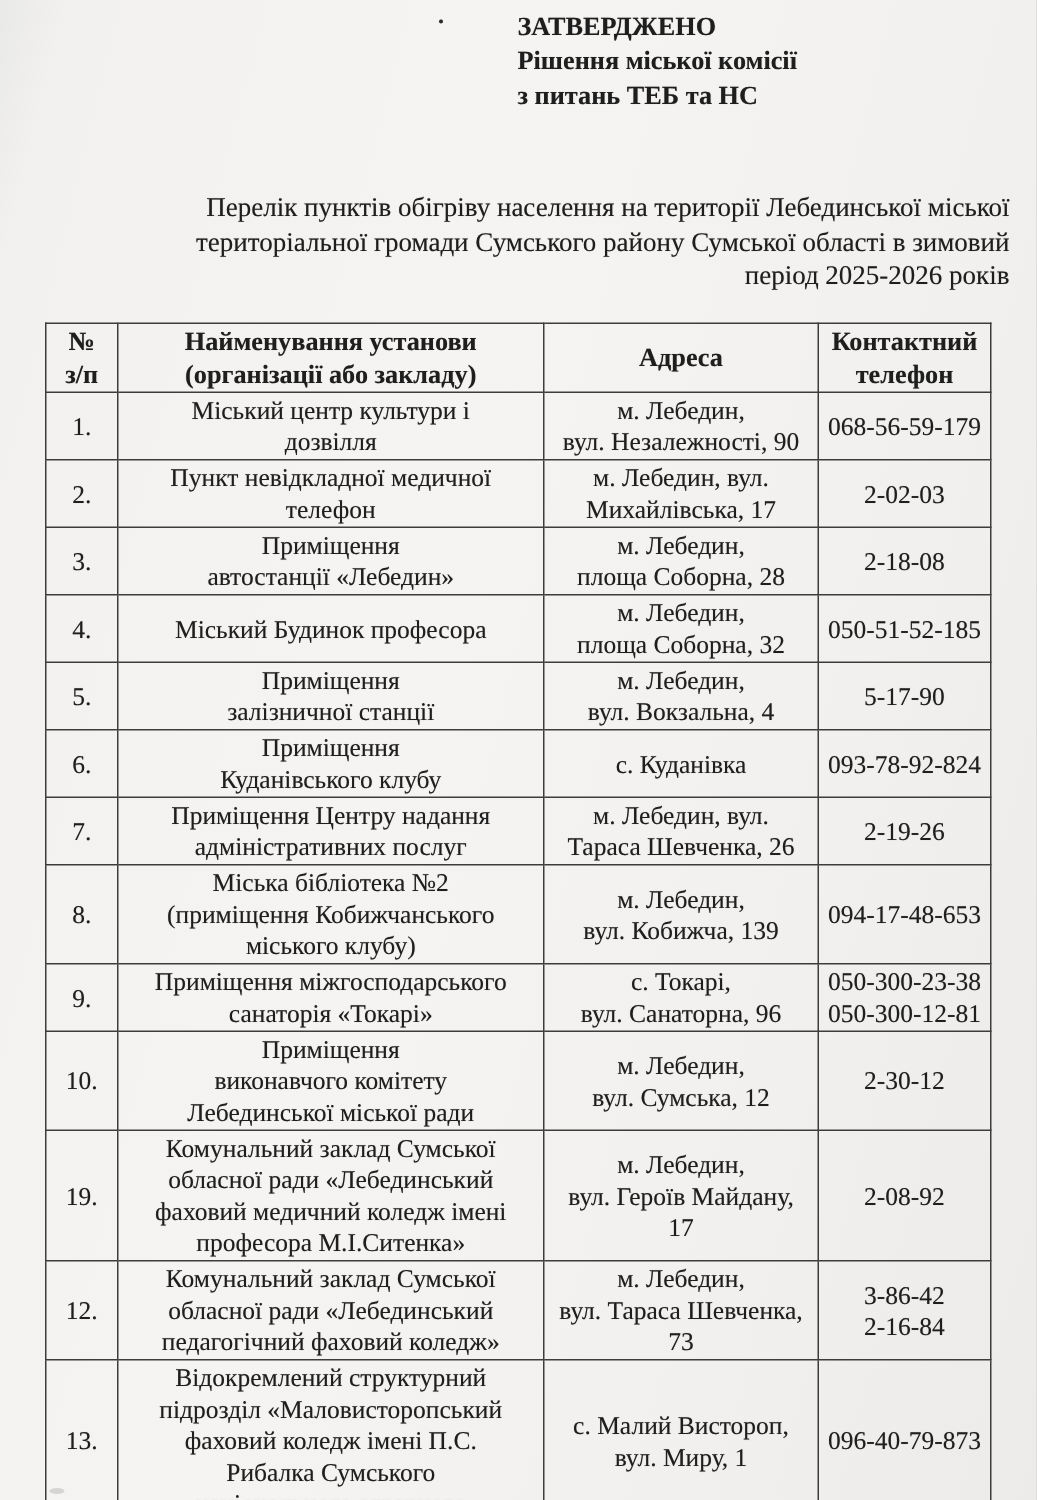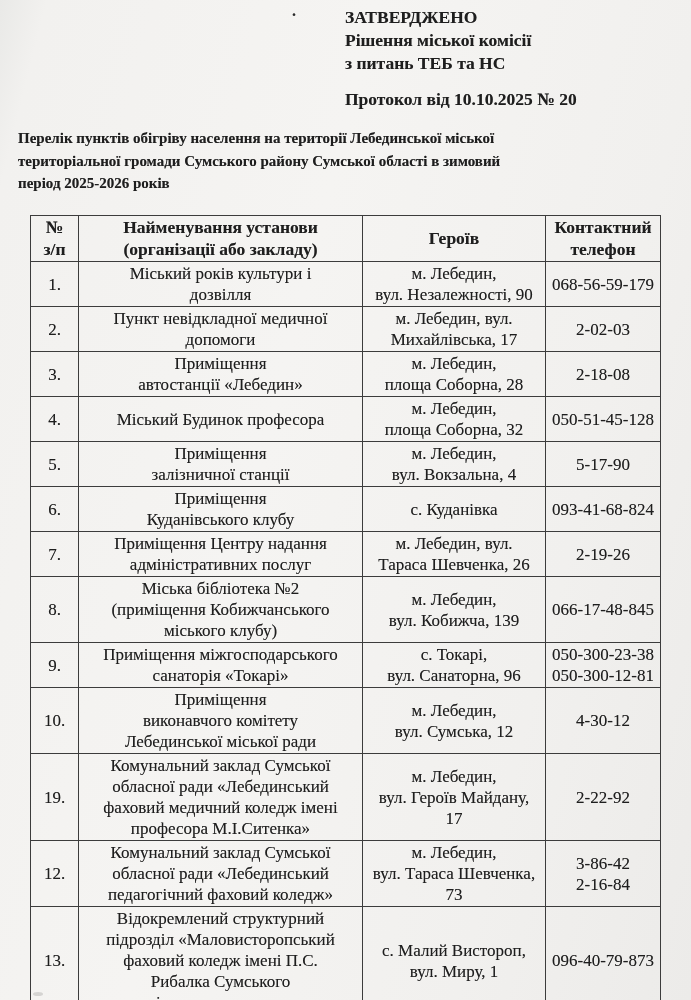--- a/index.html
+++ b/index.html
@@ -41,23 +41,23 @@
     top: 2px;
     font-weight: bold;
     font-size: 16px;
     color: #2a2a2a;
   }
   .doc-title {
     position: absolute;
     left: 18px;
     right: 18px;
     top: 127px;
-    text-align: left;
-    font-weight: bold;
-    font-size: 15px;
+    text-align: right;
+    font-weight: normal;
+    font-size: 18px;
     line-height: 22.5px;
     white-space: pre-line;
   }
   table.points-table {
     position: absolute;
     left: 30px;
     top: 215px;
     width: 630px;
     border-collapse: collapse;
     table-layout: fixed;
@@ -99,146 +99,145 @@
 <body>
 
 <div class="page">
 
   <span class="stray-mark">.</span>
 
   <div class="approved-block">ЗАТВЕРДЖЕНО
 Рішення міської комісії
 з питань ТЕБ та НС</div>
 
-  <div class="protocol-line">Протокол від 10.10.2025 № 20</div>
 
   <div class="doc-title">Перелік пунктів обігріву населення на території Лебединської міської
 територіальної громади Сумського району Сумської області в зимовий
 період 2025-2026 років</div>
 
   <table class="points-table">
     <colgroup>
       <col class="c-num">
       <col class="c-name">
       <col class="c-addr">
       <col class="c-phone">
     </colgroup>
     <thead>
       <tr>
         <th>№
 з/п</th>
         <th>Найменування установи
 (організації або закладу)</th>
-        <th>Героїв</th>
+        <th>Адреса</th>
         <th>Контактний
 телефон</th>
       </tr>
     </thead>
     <tbody>
   <tr>
     <td>1.</td>
-    <td>Міський років культури і
+    <td>Міський центр культури і
 дозвілля</td>
     <td>м. Лебедин,
 вул. Незалежності, 90</td>
     <td>068-56-59-179</td>
   </tr>
 
   <tr>
     <td>2.</td>
     <td>Пункт невідкладної медичної
-допомоги</td>
+телефон</td>
     <td>м. Лебедин, вул.
 Михайлівська, 17</td>
     <td>2-02-03</td>
   </tr>
 
   <tr>
     <td>3.</td>
     <td>Приміщення
 автостанції «Лебедин»</td>
     <td>м. Лебедин,
 площа Соборна, 28</td>
     <td>2-18-08</td>
   </tr>
 
   <tr>
     <td>4.</td>
     <td>Міський Будинок професора</td>
     <td>м. Лебедин,
 площа Соборна, 32</td>
-    <td>050-51-45-128</td>
+    <td>050-51-52-185</td>
   </tr>
 
   <tr>
     <td>5.</td>
     <td>Приміщення
 залізничної станції</td>
     <td>м. Лебедин,
 вул. Вокзальна, 4</td>
     <td>5-17-90</td>
   </tr>
 
   <tr>
     <td>6.</td>
     <td>Приміщення
 Куданівського клубу</td>
     <td>с. Куданівка</td>
-    <td>093-41-68-824</td>
+    <td>093-78-92-824</td>
   </tr>
 
   <tr>
     <td>7.</td>
     <td>Приміщення Центру надання
 адміністративних послуг</td>
     <td>м. Лебедин, вул.
 Тараса Шевченка, 26</td>
     <td>2-19-26</td>
   </tr>
 
   <tr>
     <td>8.</td>
     <td>Міська бібліотека №2
 (приміщення Кобижчанського
 міського клубу)</td>
     <td>м. Лебедин,
 вул. Кобижча, 139</td>
-    <td>066-17-48-845</td>
+    <td>094-17-48-653</td>
   </tr>
 
   <tr>
     <td>9.</td>
     <td>Приміщення міжгосподарського
 санаторія «Токарі»</td>
     <td>с. Токарі,
 вул. Санаторна, 96</td>
     <td>050-300-23-38
 050-300-12-81</td>
   </tr>
 
   <tr>
     <td>10.</td>
     <td>Приміщення
 виконавчого комітету
 Лебединської міської ради</td>
     <td>м. Лебедин,
 вул. Сумська, 12</td>
-    <td>4-30-12</td>
+    <td>2-30-12</td>
   </tr>
 
   <tr>
     <td>19.</td>
     <td>Комунальний заклад Сумської
 обласної ради «Лебединський
 фаховий медичний коледж імені
 професора М.І.Ситенка»</td>
     <td>м. Лебедин,
 вул. Героїв Майдану,
 17</td>
-    <td>2-22-92</td>
+    <td>2-08-92</td>
   </tr>
 
   <tr>
     <td>12.</td>
     <td>Комунальний заклад Сумської
 обласної ради «Лебединський
 педагогічний фаховий коледж»</td>
     <td>м. Лебедин,
 вул. Тараса Шевченка,
 73</td>

